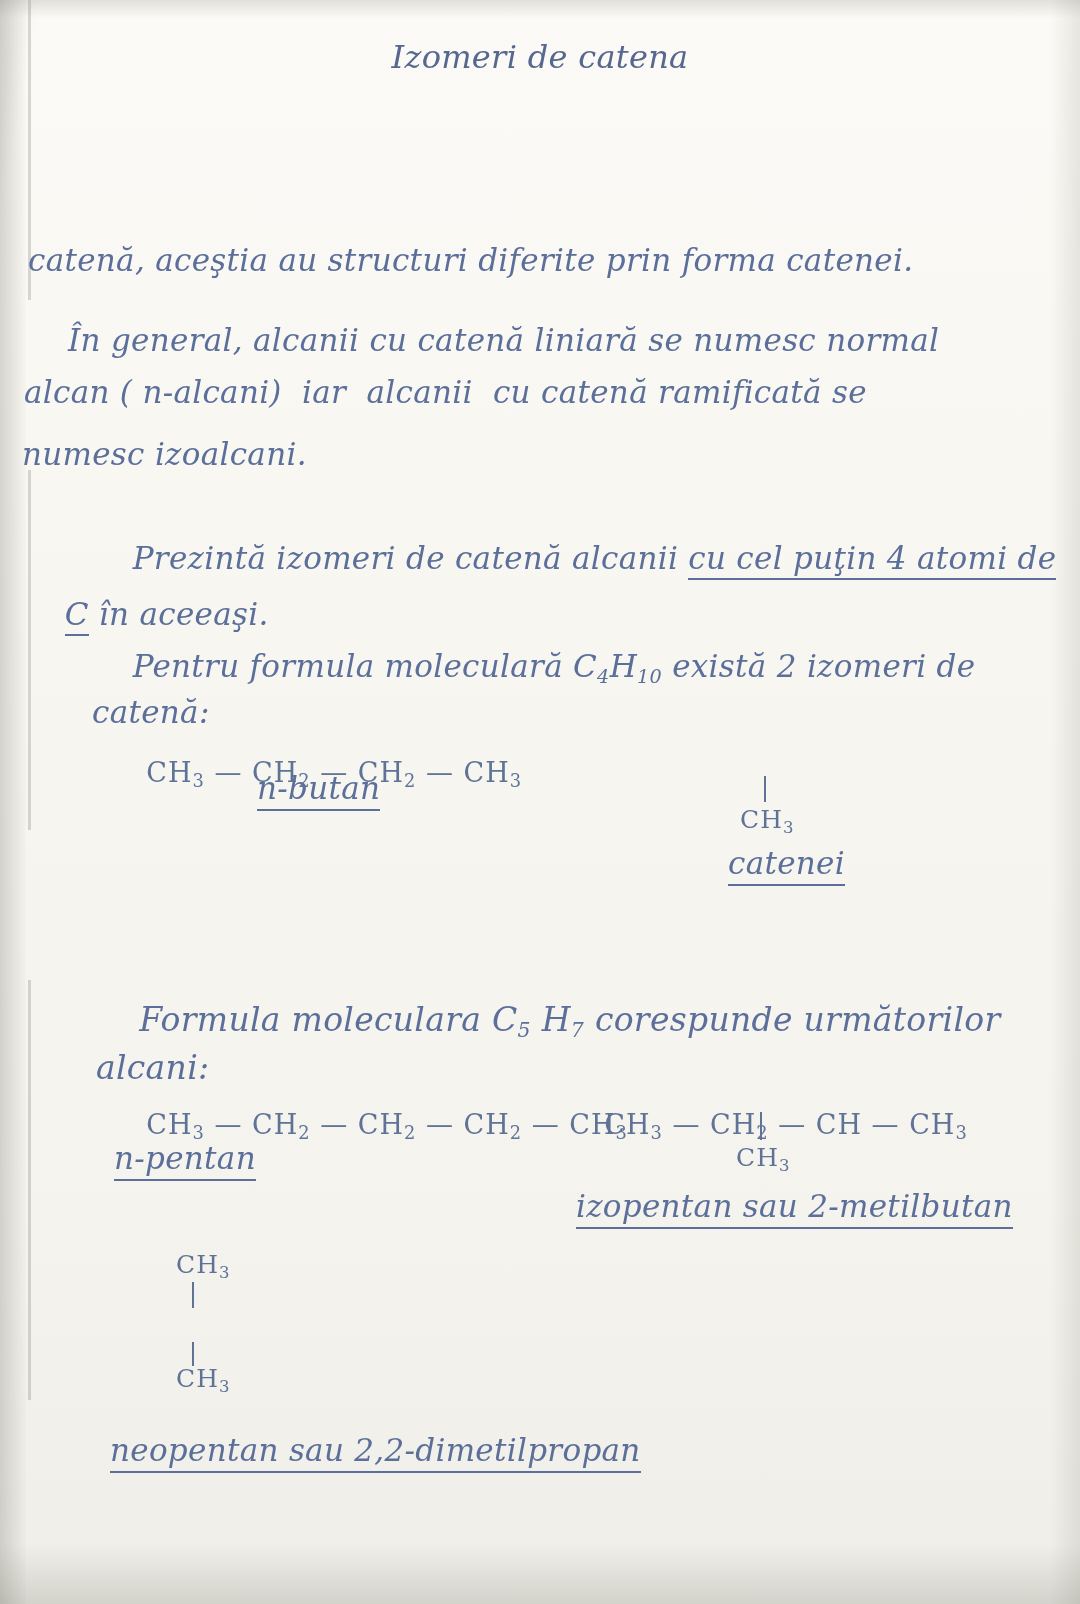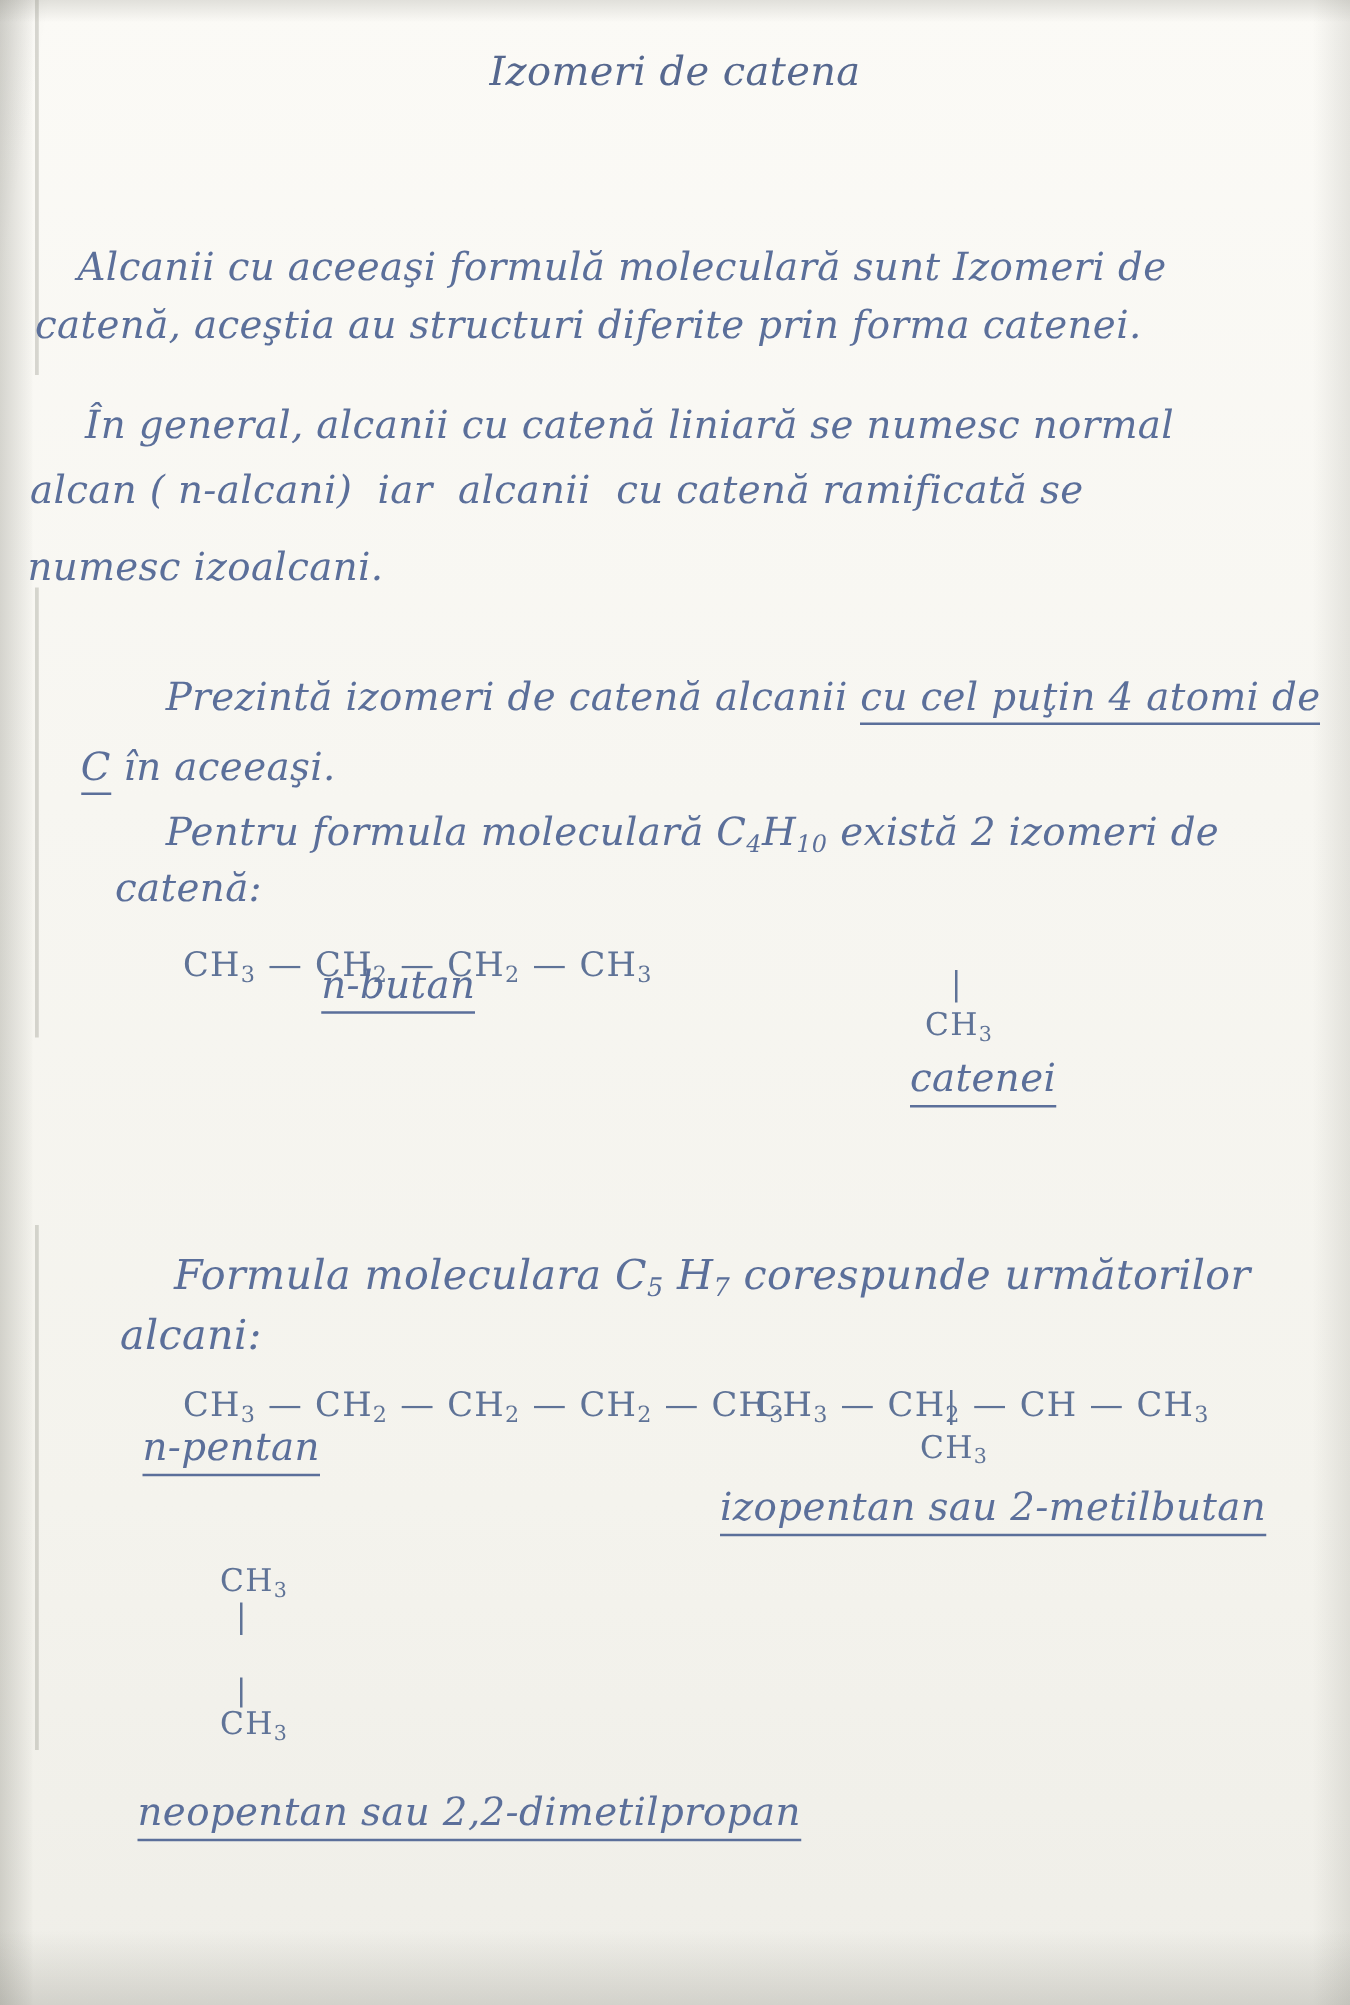--- a/index.html
+++ b/index.html
@@ -132,21 +132,20 @@
   <div class="edge-top"></div>
   <div class="edge-left"></div>
   <div class="edge-right"></div>
   <div class="edge-bottom"></div>
   <div class="crease" style="top:0px; height:300px;"></div>
   <div class="crease" style="top:470px; height:360px;"></div>
   <div class="crease" style="top:980px; height:420px;"></div>
 
   <div class="hw title">Izomeri de catena</div>
 
-  <div class="hw para" style="left:62px; top:192px; width:960px;">Alcanii cu aceeaşi formulă moleculară sunt Izomeri de</div>
   <div class="hw para" style="left:28px; top:238px; width:1000px;">catenă, aceştia au structuri diferite prin forma catenei.</div>
 
   <div class="hw para" style="left:68px; top:318px; width:980px;">În general, alcanii cu catenă liniară se numesc normal</div>
   <div class="hw para" style="left:24px; top:370px; width:1000px;">alcan ( n-alcani)  iar  alcanii  cu catenă ramificată se</div>
   <div class="hw para" style="left:22px; top:432px; width:700px;">numesc izoalcani.</div>
 
   <div class="hw para" style="left:92px; top:492px; width:980px;">
     <span>Prezintă izomeri de catenă alcanii </span><span class="underline-span">cu cel puţin 4 atomi de</span>
   </div>
   <div class="hw para" style="left:24px; top:548px; width:600px;">

